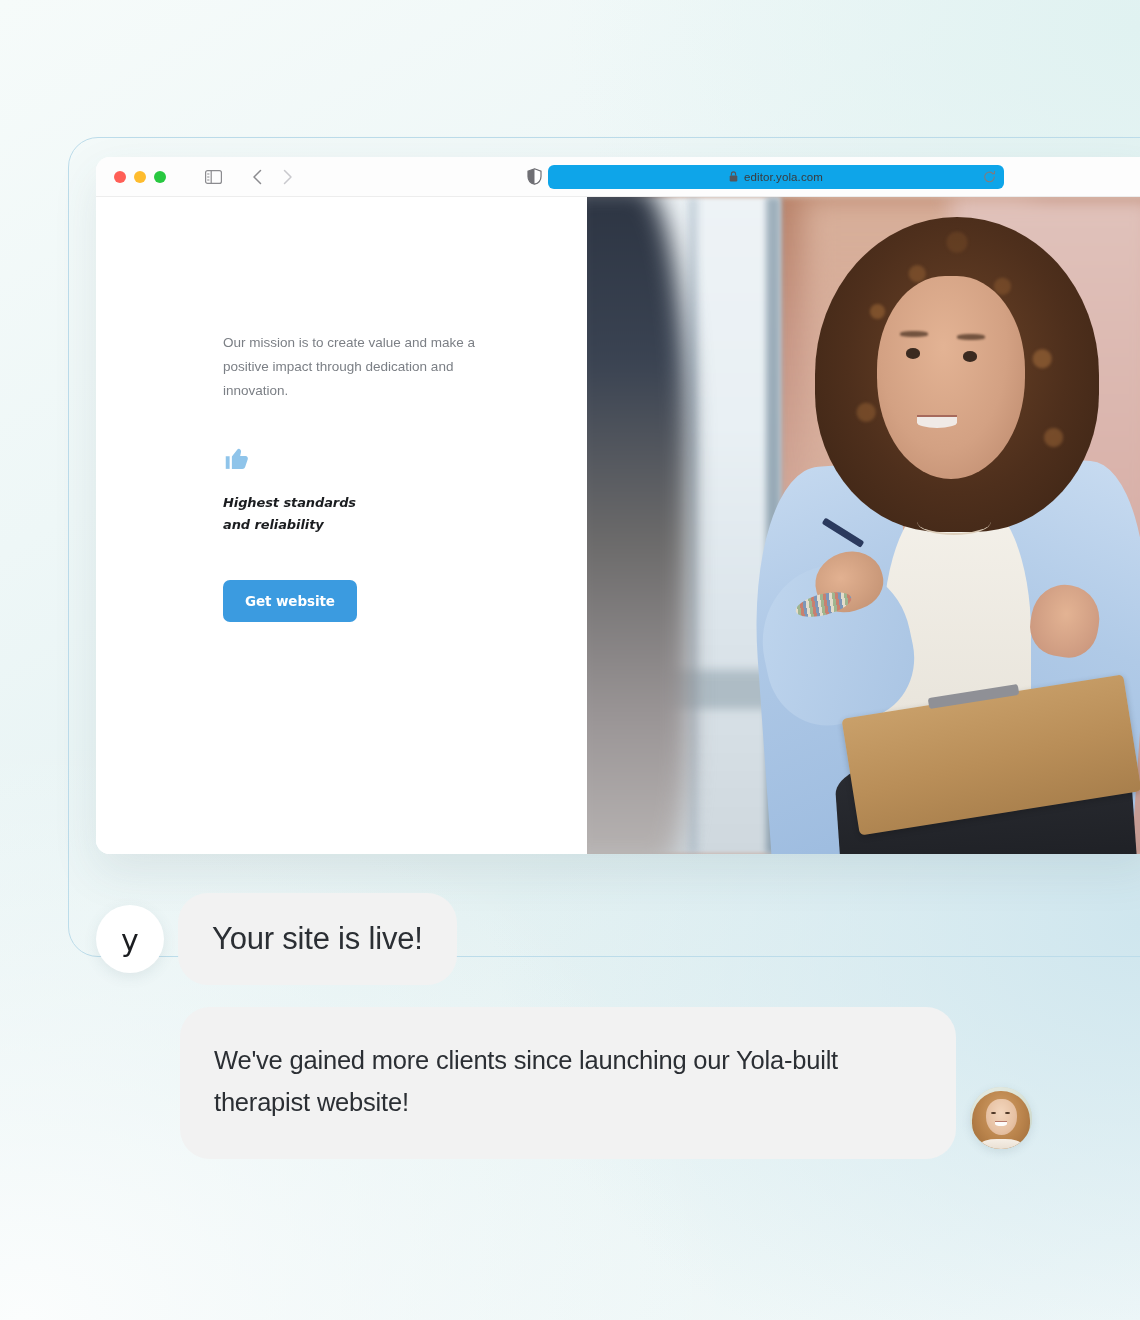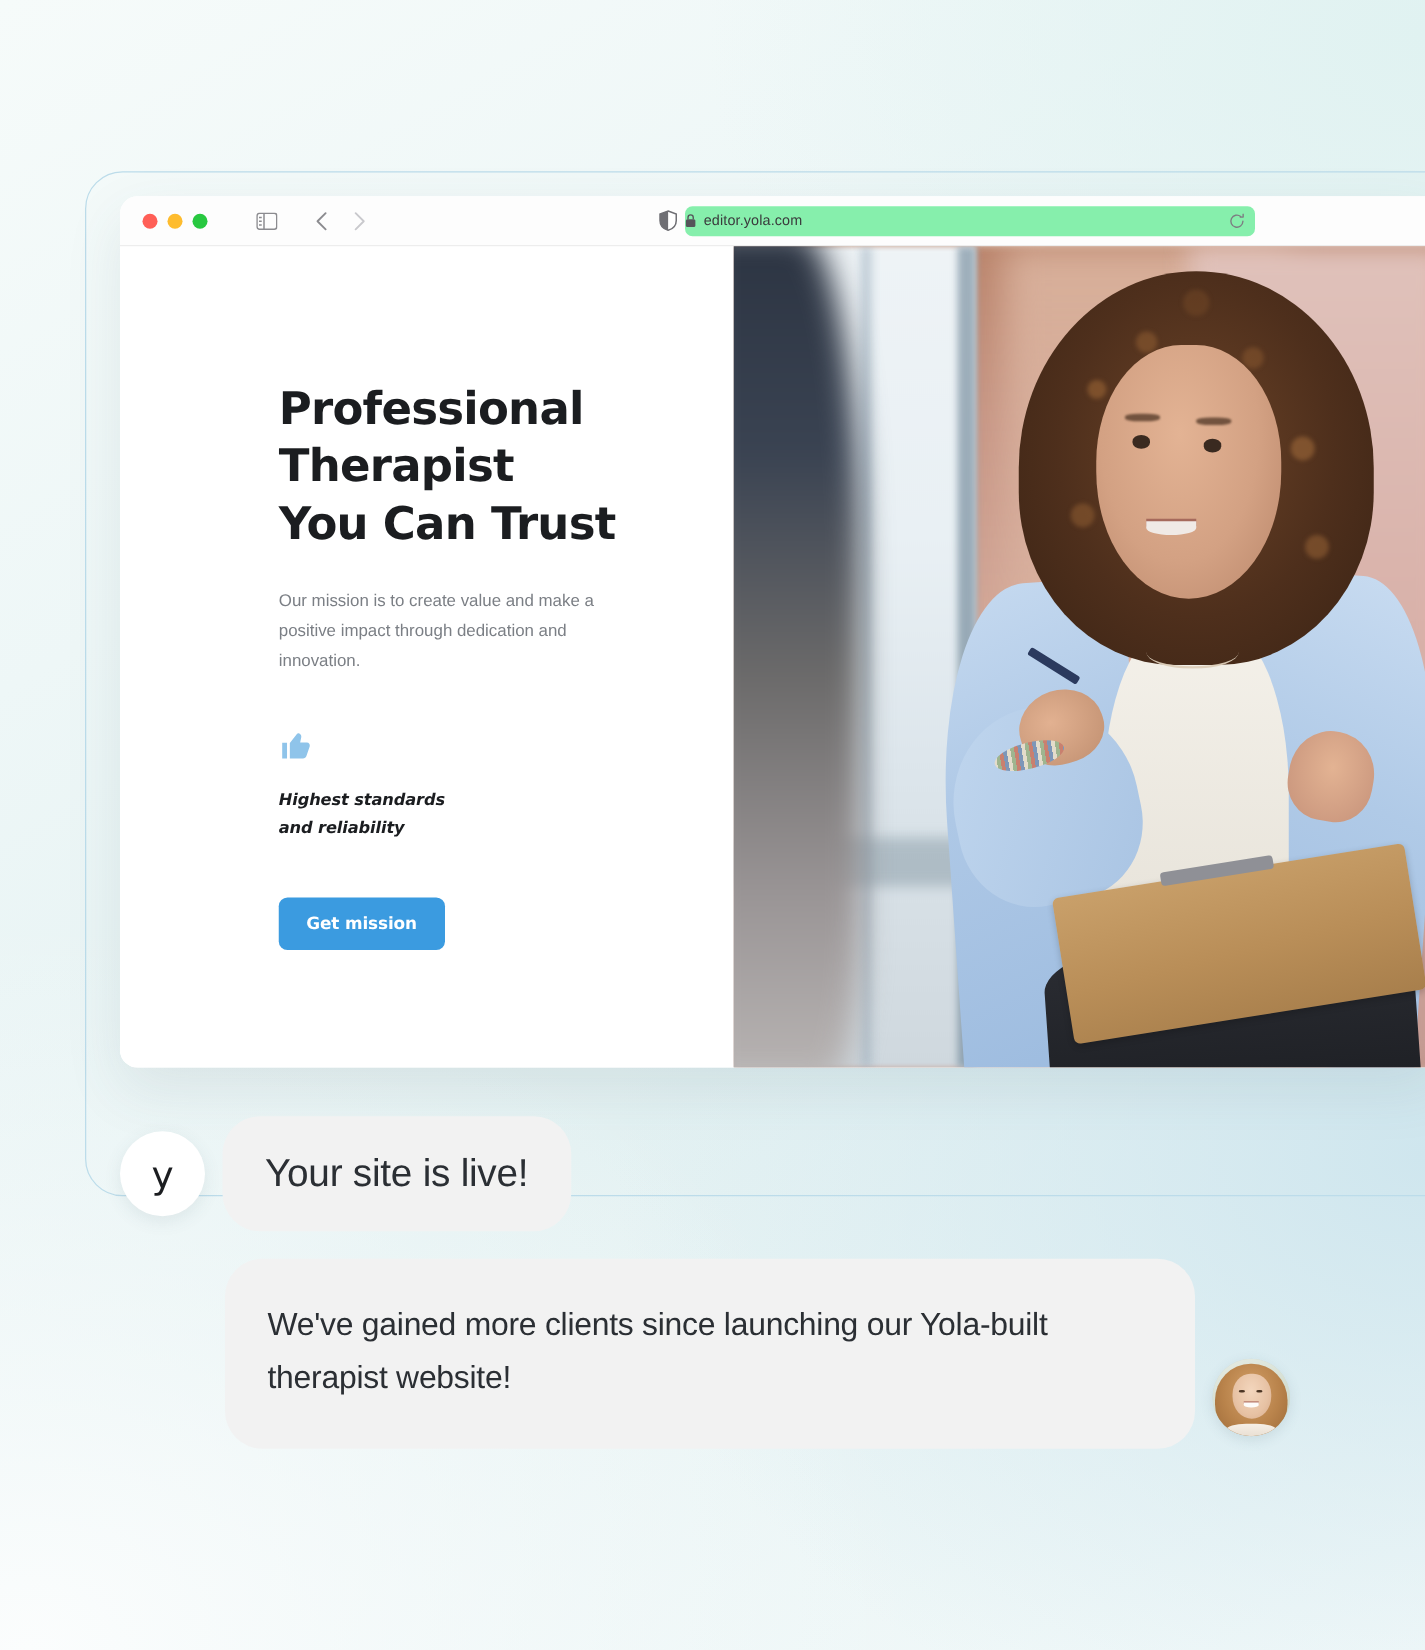--- a/index.html
+++ b/index.html
@@ -81,24 +81,25 @@
 
   .shield-btn { position: absolute; left: 425px; top: 50%; transform: translateY(-50%); }
 
   .urlbar {
     position: absolute;
     left: 452px;
     top: 50%;
     transform: translateY(-50%);
     width: 456px;
     height: 24px;
-    background: #86efac;
+    background: #0ea5e9;
     border-radius: 6px;
     display: flex;
     align-items: center;
+    justify-content: center;
     gap: 6px;
   }
   .url-text {
     font-size: 11.5px;
     color: #3a3a3c;
     letter-spacing: 0.1px;
   }
   .lock-icon { color: #55555a; display: inline-flex; align-items: center; }
   .reload-btn {
     position: absolute;
@@ -478,39 +479,38 @@
             <path d="M12.4 0.9 V3.4 H9.9" stroke="currentColor" stroke-width="1.2" stroke-linecap="round" stroke-linejoin="round"></path>
           </svg>
         </span>
       </div>
     </div>
 
     <div class="site">
 
       <div class="site-left">
 
-        <h1 class="hero-title">Professional Therapist You Can Trust</h1>
 
         <p class="hero-sub">Our mission is to create value and make a positive impact through dedication and innovation.</p>
 
         <div class="features">
 
           <div class="feature">
             <span class="feature-icon">
               <svg width="30" height="30" viewBox="0 0 24 24" fill="currentColor">
                 <path d="M2.2 10.6h3.1v10.1H2.2z"></path>
                 <path d="M7.1 20.7h8.4c1 0 1.9-.6 2.2-1.6l2.1-6.2c.4-1.2-.5-2.5-1.8-2.5h-4.3l.7-3.3c.2-1-.3-2-1.2-2.4-.6-.3-1.3-.1-1.7.4l-4.4 5.6v10z"></path>
               </svg>
             </span>
             <div class="feature-label">Highest standards and reliability</div>
           </div>
 
         </div>
 
-        <button class="cta">Get mission</button>
+        <button class="cta">Get website</button>
       </div>
 
       <div class="site-photo">
         <div class="ph ph-wall"></div>
         <div class="ph ph-wall-hi"></div>
         <div class="ph ph-wall-pink"></div>
         <div class="ph ph-window"></div>
         <div class="ph ph-mullion2"></div>
         <div class="ph ph-mullion"></div>
         <div class="ph ph-sill"></div>

